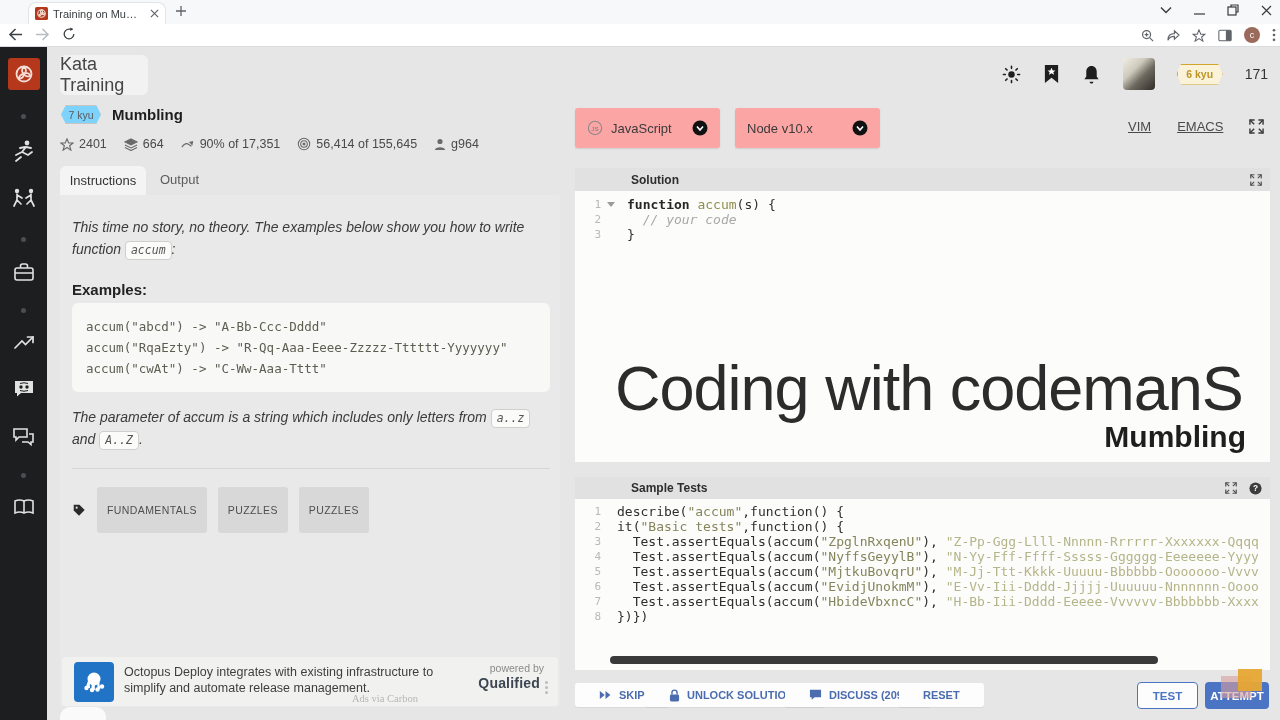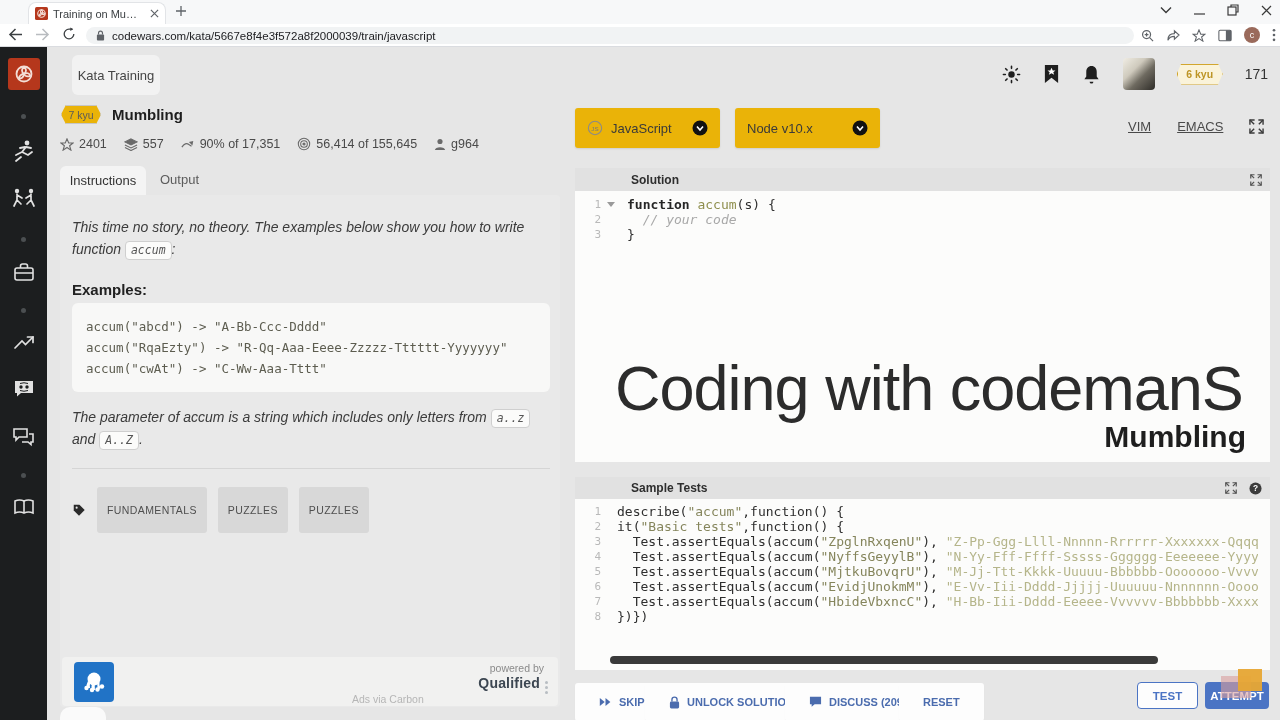--- a/index.html
+++ b/index.html
@@ -22,28 +22,28 @@
   .avatar-chip { width:16px; height:16px; border-radius:50%; background:#9a6a5b; color:#fff; font-size:9px; display:flex; align-items:center; justify-content:center; }
 
   
   .app-bg { left:0; top:47px; width:1280px; height:673px; background:#e6e6e6; }
   .sidebar { left:0; top:47px; width:47px; height:673px; background:#1c1e1f; display:flex; flex-direction:column; align-items:center; }
   .logo { margin-top:11px; width:32px; height:32px; background:#b5371c; border-radius:3px; display:flex; align-items:center; justify-content:center; }
   .sb-dot { width:5px; height:5px; border-radius:50%; background:#4b4f51; }
   .sb-icon { opacity:.92; }
 
   
-  .kata-nav { left:60px; top:55px; width:88px; height:40px; background:#f2f2f2; border-radius:6px; display:flex; align-items:center; justify-content:center; font-size:13px; color:#454545;margin-left:12px; }
+  .kata-nav { left:60px; top:55px; width:88px; height:40px; background:#f2f2f2; border-radius:6px; display:flex; align-items:center; justify-content:center; font-size:18px; color:#454545; }
   .hdr-right { right:12px; top:58px; display:flex; align-items:center; gap:22px; }
   .hdr-avatar { width:32px; height:32px; border-radius:4px; background:linear-gradient(135deg,#f0ede4 0%,#cfcabd 35%,#6e6a60 60%,#2e2c28 100%); }
   .kyu-badge { width:46px; height:21px; background:#faf3da; border:1.5px solid #d2a62e; color:#bd9526; font-size:10.5px; font-weight:bold; display:flex; align-items:center; justify-content:center; clip-path:polygon(10% 0,90% 0,100% 50%,90% 100%,10% 100%,0 50%); }
   .honor { font-size:14px; color:#333; }
 
   
-  .kyu7 { left:61px; top:105px; width:40px; height:19px; background:#eab308; border:1px solid #c6c6c6; color:#5a5a5a; font-size:10.5px; display:flex; align-items:center; justify-content:center; clip-path:polygon(12% 0,88% 0,100% 50%,88% 100%,12% 100%,0 50%); }
+  .kyu7 { left:61px; top:105px; width:40px; height:19px; background:#7dd3fc; border:1px solid #c6c6c6; color:#5a5a5a; font-size:10.5px; display:flex; align-items:center; justify-content:center; clip-path:polygon(12% 0,88% 0,100% 50%,88% 100%,12% 100%,0 50%); }
   .kata-title { left:112px; top:106px; font-size:15px; font-weight:bold; color:#1e1e1e; }
   .stats { left:60px; top:137px; display:flex; gap:17px; align-items:center; font-size:12.5px; color:#4a4a4a; }
   .stat { display:flex; align-items:center; gap:5px; }
 
   .tab-instr { left:60px; top:166px; width:86px; height:29px; background:#f4f4f4; border-radius:6px 6px 0 0; display:flex; align-items:center; justify-content:center; font-size:13px; color:#333; }
   .tab-output { left:160px; top:172px; font-size:13px; color:#5c5c5c; }
 
   
   .desc-panel { left:60px; top:195px; width:500px; height:512px; background:#e9e9e9; border-radius:0 4px 4px 4px; }
   .desc-p { left:72px; width:478px; font-size:14px; line-height:22px; color:#3b3b3b;font-style:italic; }
@@ -51,28 +51,28 @@
   .examples-label { left:72px; top:281px; font-size:15px; font-weight:bold; color:#222; }
   .example-block { left:72px; top:303px; width:478px; background:#f8f8f7; border-radius:6px; padding:13px 14px; font-family:"DejaVu Sans Mono", monospace; font-size:12.5px; line-height:21px; color:#5d5d50; white-space:pre; }
   .divider { left:72px; top:468px; width:478px; height:1px; background:#d5d5d5; }
   .tags-row { left:72px; top:487px; display:flex; align-items:center; gap:11px; }
   .tag-chip { background:#d8d8d8; border-radius:3px; padding:17px 10px; font-size:10.5px; letter-spacing:.4px; color:#4f4f4f; }
 
   
   .ad-box { left:62px; top:657px; width:496px; height:49px; background:#f1f1f0; border-radius:4px; }
   .ad-logo { left:12px; top:5px; width:40px; height:40px; background:#2173c6; border-radius:4px; display:flex; align-items:center; justify-content:center; }
   .ad-text { left:62px; top:7px; width:310px; font-size:12.5px; line-height:16px; color:#3e3e3e; }
-  .ad-via { left:290px; top:36px; font-size:10.5px; color:#b6b6b6; }
+  .ad-via { left:290px; top:36px; font-size:10.5px; color:#b6b6b6;font-family:Liberation Serif, serif; }
   .ad-powered { right:14px; top:5px; font-size:10.5px; color:#8b8b8b; }
   .ad-brand { right:18px; top:18px; font-size:14px; font-weight:600; color:#3c4651; letter-spacing:.2px; }
   .ad-branddots { right:10px; top:24px; display:flex; flex-direction:column; gap:2px; }
   .ad-branddots span { width:3px; height:3px; border-radius:50%; background:#b8bdc2; }
 
   
-  .sel-btn { top:108px; height:40px; background:#eab308; border-radius:3px; box-shadow:0 1px 2px rgba(0,0,0,.10); display:flex; align-items:center; padding:0 12px; gap:8px; font-size:13px; color:#3a3a3a; }
+  .sel-btn { top:108px; height:40px; background:#fca5a5; border-radius:3px; box-shadow:0 1px 2px rgba(0,0,0,.10); display:flex; align-items:center; padding:0 12px; gap:8px; font-size:13px; color:#3a3a3a; }
   .editor-modes { top:119px; display:flex; gap:26px; align-items:center; font-size:13px; color:#4a4a4a;text-decoration:underline; }
 
   
   .panel-hdr { width:695px; height:23px; background:#e1e1e1; display:flex; align-items:center; padding:0 8px; }
   .panel-title { font-size:12px; font-weight:bold; color:#2e2e2e;margin-left:48px; }
   .editor { width:695px; background:#fcfcfb; }
   .code-row { display:flex; line-height:15px; }
   .gutter { width:30px; text-align:right; padding-right:4px; font-family:"DejaVu Sans Mono", monospace; font-size:11px; color:#b9b9b9; position:relative; }
   .fold { position:absolute; right:-7px; top:4px; width:0; height:0; border-left:4px solid transparent; border-right:4px solid transparent; border-top:5px solid #9a9a9a; }
   .codeline { font-family:"DejaVu Sans Mono", monospace; font-size:13px; color:#2e2e2e; white-space:pre; padding-left:12px; overflow:hidden; }
@@ -81,21 +81,21 @@
   .cm { font-style:italic; color:#a8a8a8; }
   .str { color:#85855c; }
   .str-exp { color:#b5b58a; }
 
   .watermark1 { left:615px; top:352px; font-size:63px; color:#2c2c2c; white-space:nowrap; letter-spacing:-1px; }
   .watermark2 { left:900px; top:420px; width:346px; text-align:right; font-size:30px; font-weight:bold; color:#1e1e1e; }
 
   .hscroll { left:610px; top:656px; width:548px; height:8px; background:#3a3a3a; border-radius:4px; }
 
   
-  .act-chip { top:683px; height:38px; background:#fdfdfd; border-radius:3px; display:flex; align-items:center; justify-content:center; gap:7px; font-size:11px; font-weight:bold; color:#4b6cae; padding:0 24px; box-shadow:0 1px 1px rgba(0,0,0,.06); }
+  .act-chip { top:683px; height:24px; background:#fdfdfd; border-radius:3px; display:flex; align-items:center; justify-content:center; gap:7px; font-size:11px; font-weight:bold; color:#4b6cae; padding:0 24px; box-shadow:0 1px 1px rgba(0,0,0,.06); }
   .test-btn { left:1137px; top:682px; width:61px; height:27px; background:#fdfdfd; border:1.5px solid #4b74c4; border-radius:4px; color:#4b74c4; font-size:11.5px; font-weight:bold; display:flex; align-items:center; justify-content:center; }
   .attempt-btn { left:1205px; top:682px; width:64px; height:27px; background:#4b74c4; border-radius:4px; color:#fff; font-size:11.5px; font-weight:bold; display:flex; align-items:center; justify-content:center; }
   .cursor-gold { left:1238px; top:669px; width:24px; height:22px; background:rgba(231,166,52,.95); }
   .cursor-pink { left:1221px; top:676px; width:30px; height:22px; background:rgba(216,158,158,.6); }
   .intercom-stub { left:60px; top:707px; width:46px; height:13px; background:#fafafa; border-radius:10px 10px 0 0; }
 </style>
 </head>
 <body>
 
 <div class="abs tabstrip">
@@ -160,29 +160,20 @@
           <path d="M8 1 L14 7 L8 13 M14 7 H1" stroke="#b9bcc0" stroke-width="1.6" fill="none"></path>
         </svg>
       </span>
     <span>
         <svg width="14" height="14" viewBox="0 0 16 16">
           <path d="M13.5 8 A5.5 5.5 0 1 1 8 2.5 H12" fill="none" stroke="#3c4043" stroke-width="1.5"></path>
           <path d="M9.5 0.5 L12.8 2.5 L9.5 4.7 Z" fill="#3c4043"></path>
         </svg>
       </span>
   </div>
-  <div class="abs urlpill">
-    <span>
-        <svg width="9" height="11" viewBox="0 0 10 12">
-          <rect x="1" y="5" width="8" height="6.5" rx="1" fill="#5f6368"></rect>
-          <path d="M2.8 5 V3.4 A2.2 2.2 0 0 1 7.2 3.4 V5" fill="none" stroke="#5f6368" stroke-width="1.3"></path>
-        </svg>
-      </span>
-    <span class="urltext">codewars.com/kata/5667e8f4e3f572a8f2000039/train/javascript</span>
-  </div>
   <div class="abs urlright">
     <span>
         <svg width="13" height="13" viewBox="0 0 14 14">
           <circle cx="6" cy="6" r="4.3" fill="none" stroke="#5f6368" stroke-width="1.3"></circle>
           <path d="M9.3 9.3 L13 13 M4 6 H8 M6 4 V8" stroke="#5f6368" stroke-width="1.3"></path>
         </svg>
       </span>
     <span>
         <svg width="14" height="13" viewBox="0 0 15 14">
           <path d="M2 12 C2 7 5 5 9 5 V2 L14 6.5 L9 11 V8 C5.5 8 3.5 9 2 12 Z" fill="none" stroke="#5f6368" stroke-width="1.2"></path>
@@ -327,21 +318,21 @@
   <span class="stat">
     <span>
         <svg width="14" height="13" viewBox="0 0 16 15">
           <g fill="none" stroke="#6a6a6a" stroke-width="1.2">
             <path d="M8 1 L15 4.5 L8 8 L1 4.5 Z" fill="#6a6a6a"></path>
             <path d="M1 8 L8 11.5 L15 8"></path>
             <path d="M1 11 L8 14.5 L15 11"></path>
           </g>
         </svg>
       </span>
-    <span>557</span>
+    <span>664</span>
   </span>
   <span class="stat">
     <span>
         <svg width="14" height="11" viewBox="0 0 16 12">
           <path d="M1 9 Q5 3 9 6 L12 8" fill="none" stroke="#6a6a6a" stroke-width="1.4"></path>
           <path d="M9 3 L14 2 L13 7 Z" fill="#6a6a6a"></path>
         </svg>
       </span>
     <span>90% of 17,351</span>
   </span>
@@ -405,20 +396,21 @@
         <circle cx="13" cy="10" r="6.5" fill="#fff"></circle>
         <g fill="#fff">
           <circle cx="5.5" cy="19" r="2.2"></circle>
           <circle cx="11" cy="21" r="2.2"></circle>
           <circle cx="16.5" cy="20.5" r="2.2"></circle>
           <circle cx="21" cy="17.5" r="2.2"></circle>
           <path d="M7 12 Q5 16 5.5 19 L9 19 Q8.5 15 10 13 Z M11 14 Q10 18 11 21 L14 21 Q13.5 16 14 14 Z M16 13 Q16.5 17 16.5 20.5 L19.5 19.5 Q18 16 18.5 13 Z"></path>
         </g>
       </svg>
   </div>
+  <div class="abs ad-text">Octopus Deploy integrates with existing infrastructure to simplify and automate release management.</div>
   <div class="abs ad-via">Ads via Carbon</div>
   <div class="abs ad-powered">powered by</div>
   <div class="abs ad-brand">Qualified</div>
   <div class="abs ad-branddots">
       <span></span>
       <span></span>
       <span></span>
     </div>
 </div>
 <div class="abs intercom-stub"></div>

